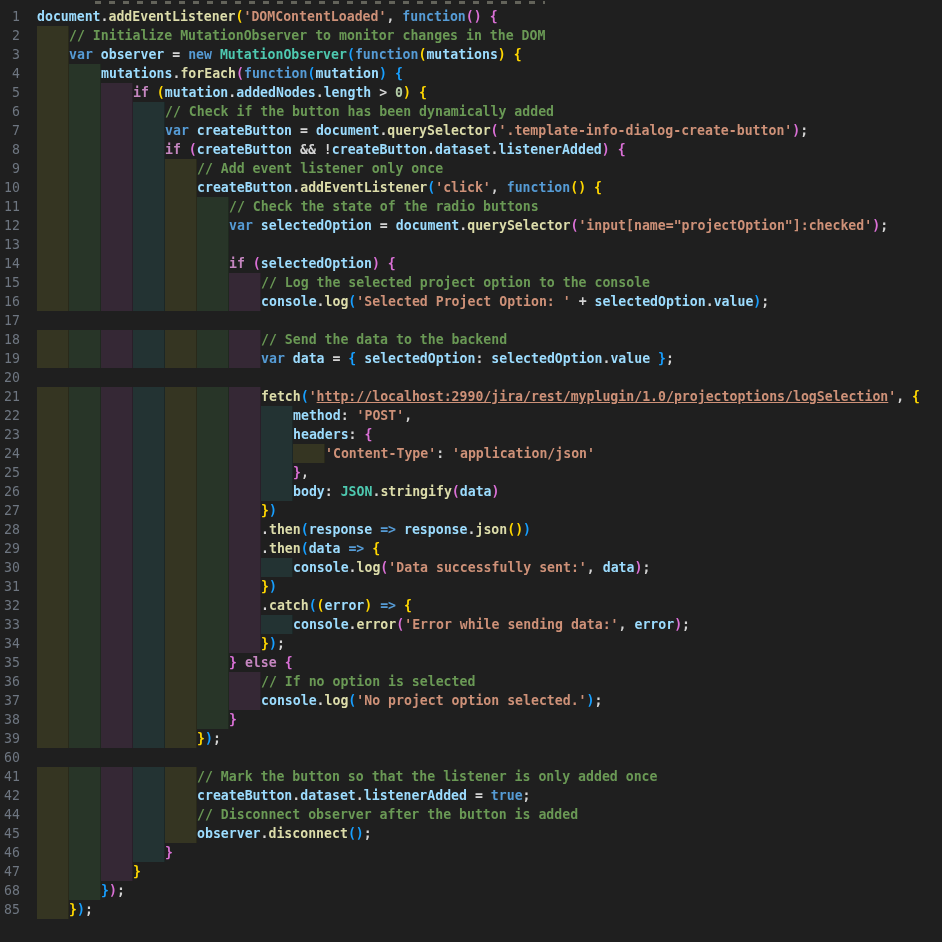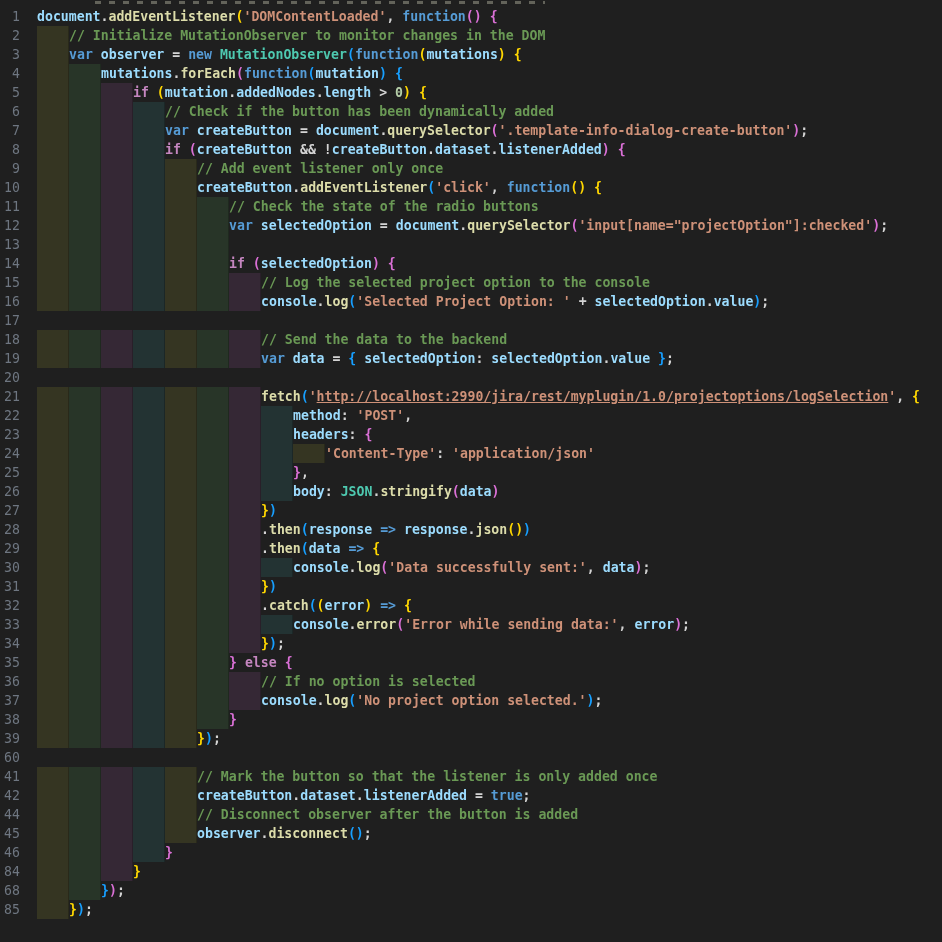--- a/index.html
+++ b/index.html
@@ -90,17 +90,17 @@
       <div class="row"><span class="num">36</span><span class="code"><span class="blk" style="background: rgba(255, 255, 64, 0.1);"></span><span class="blk" style="background: rgba(127, 255, 127, 0.1);"></span><span class="blk" style="background: rgba(255, 127, 255, 0.1);"></span><span class="blk" style="background: rgba(79, 236, 236, 0.1);"></span><span class="blk" style="background: rgba(255, 255, 64, 0.1);"></span><span class="blk" style="background: rgba(127, 255, 127, 0.1);"></span><span class="blk" style="background: rgba(255, 127, 255, 0.1);"></span><span class="tok t-com">// If no option is selected</span></span></div>
       <div class="row"><span class="num">37</span><span class="code"><span class="blk" style="background: rgba(255, 255, 64, 0.1);"></span><span class="blk" style="background: rgba(127, 255, 127, 0.1);"></span><span class="blk" style="background: rgba(255, 127, 255, 0.1);"></span><span class="blk" style="background: rgba(79, 236, 236, 0.1);"></span><span class="blk" style="background: rgba(255, 255, 64, 0.1);"></span><span class="blk" style="background: rgba(127, 255, 127, 0.1);"></span><span class="blk" style="background: rgba(255, 127, 255, 0.1);"></span><span class="tok t-var">console</span><span class="tok t-op">.</span><span class="tok t-fn">log</span><span class="tok t-b3">(</span><span class="tok t-str">'No project option selected.'</span><span class="tok t-b3">)</span><span class="tok t-op">;</span></span></div>
       <div class="row"><span class="num">38</span><span class="code"><span class="blk" style="background: rgba(255, 255, 64, 0.1);"></span><span class="blk" style="background: rgba(127, 255, 127, 0.1);"></span><span class="blk" style="background: rgba(255, 127, 255, 0.1);"></span><span class="blk" style="background: rgba(79, 236, 236, 0.1);"></span><span class="blk" style="background: rgba(255, 255, 64, 0.1);"></span><span class="blk" style="background: rgba(127, 255, 127, 0.1);"></span><span class="tok t-b2">}</span></span></div>
       <div class="row"><span class="num">39</span><span class="code"><span class="blk" style="background: rgba(255, 255, 64, 0.1);"></span><span class="blk" style="background: rgba(127, 255, 127, 0.1);"></span><span class="blk" style="background: rgba(255, 127, 255, 0.1);"></span><span class="blk" style="background: rgba(79, 236, 236, 0.1);"></span><span class="blk" style="background: rgba(255, 255, 64, 0.1);"></span><span class="tok t-b1">}</span><span class="tok t-b3">)</span><span class="tok t-op">;</span></span></div>
       <div class="row"><span class="num">60</span><span class="code"></span></div>
       <div class="row"><span class="num">41</span><span class="code"><span class="blk" style="background: rgba(255, 255, 64, 0.1);"></span><span class="blk" style="background: rgba(127, 255, 127, 0.1);"></span><span class="blk" style="background: rgba(255, 127, 255, 0.1);"></span><span class="blk" style="background: rgba(79, 236, 236, 0.1);"></span><span class="blk" style="background: rgba(255, 255, 64, 0.1);"></span><span class="tok t-com">// Mark the button so that the listener is only added once</span></span></div>
       <div class="row"><span class="num">42</span><span class="code"><span class="blk" style="background: rgba(255, 255, 64, 0.1);"></span><span class="blk" style="background: rgba(127, 255, 127, 0.1);"></span><span class="blk" style="background: rgba(255, 127, 255, 0.1);"></span><span class="blk" style="background: rgba(79, 236, 236, 0.1);"></span><span class="blk" style="background: rgba(255, 255, 64, 0.1);"></span><span class="tok t-var">createButton</span><span class="tok t-op">.</span><span class="tok t-var">dataset</span><span class="tok t-op">.</span><span class="tok t-var">listenerAdded</span><span class="tok t-op"> = </span><span class="tok t-kw">true</span><span class="tok t-op">;</span></span></div>
       <div class="row"><span class="num">44</span><span class="code"><span class="blk" style="background: rgba(255, 255, 64, 0.1);"></span><span class="blk" style="background: rgba(127, 255, 127, 0.1);"></span><span class="blk" style="background: rgba(255, 127, 255, 0.1);"></span><span class="blk" style="background: rgba(79, 236, 236, 0.1);"></span><span class="blk" style="background: rgba(255, 255, 64, 0.1);"></span><span class="tok t-com">// Disconnect observer after the button is added</span></span></div>
       <div class="row"><span class="num">45</span><span class="code"><span class="blk" style="background: rgba(255, 255, 64, 0.1);"></span><span class="blk" style="background: rgba(127, 255, 127, 0.1);"></span><span class="blk" style="background: rgba(255, 127, 255, 0.1);"></span><span class="blk" style="background: rgba(79, 236, 236, 0.1);"></span><span class="blk" style="background: rgba(255, 255, 64, 0.1);"></span><span class="tok t-var">observer</span><span class="tok t-op">.</span><span class="tok t-fn">disconnect</span><span class="tok t-b3">()</span><span class="tok t-op">;</span></span></div>
       <div class="row"><span class="num">46</span><span class="code"><span class="blk" style="background: rgba(255, 255, 64, 0.1);"></span><span class="blk" style="background: rgba(127, 255, 127, 0.1);"></span><span class="blk" style="background: rgba(255, 127, 255, 0.1);"></span><span class="blk" style="background: rgba(79, 236, 236, 0.1);"></span><span class="tok t-b2">}</span></span></div>
-      <div class="row"><span class="num">84</span><span class="code"><span class="blk" style="background: rgba(255, 255, 64, 0.1);"></span><span class="blk" style="background: rgba(127, 255, 127, 0.1);"></span><span class="blk" style="background: rgba(255, 127, 255, 0.1);"></span><span class="tok t-b1">}</span></span></div>
+      <div class="row"><span class="num">47</span><span class="code"><span class="blk" style="background: rgba(255, 255, 64, 0.1);"></span><span class="blk" style="background: rgba(127, 255, 127, 0.1);"></span><span class="blk" style="background: rgba(255, 127, 255, 0.1);"></span><span class="tok t-b1">}</span></span></div>
       <div class="row"><span class="num">68</span><span class="code"><span class="blk" style="background: rgba(255, 255, 64, 0.1);"></span><span class="blk" style="background: rgba(127, 255, 127, 0.1);"></span><span class="tok t-b3">}</span><span class="tok t-b2">)</span><span class="tok t-op">;</span></span></div>
       <div class="row"><span class="num">85</span><span class="code"><span class="blk" style="background: rgba(255, 255, 64, 0.1);"></span><span class="tok t-b1">}</span><span class="tok t-b3">)</span><span class="tok t-op">;</span></span></div>
     </div>
 </div>
 
 </body></html>

